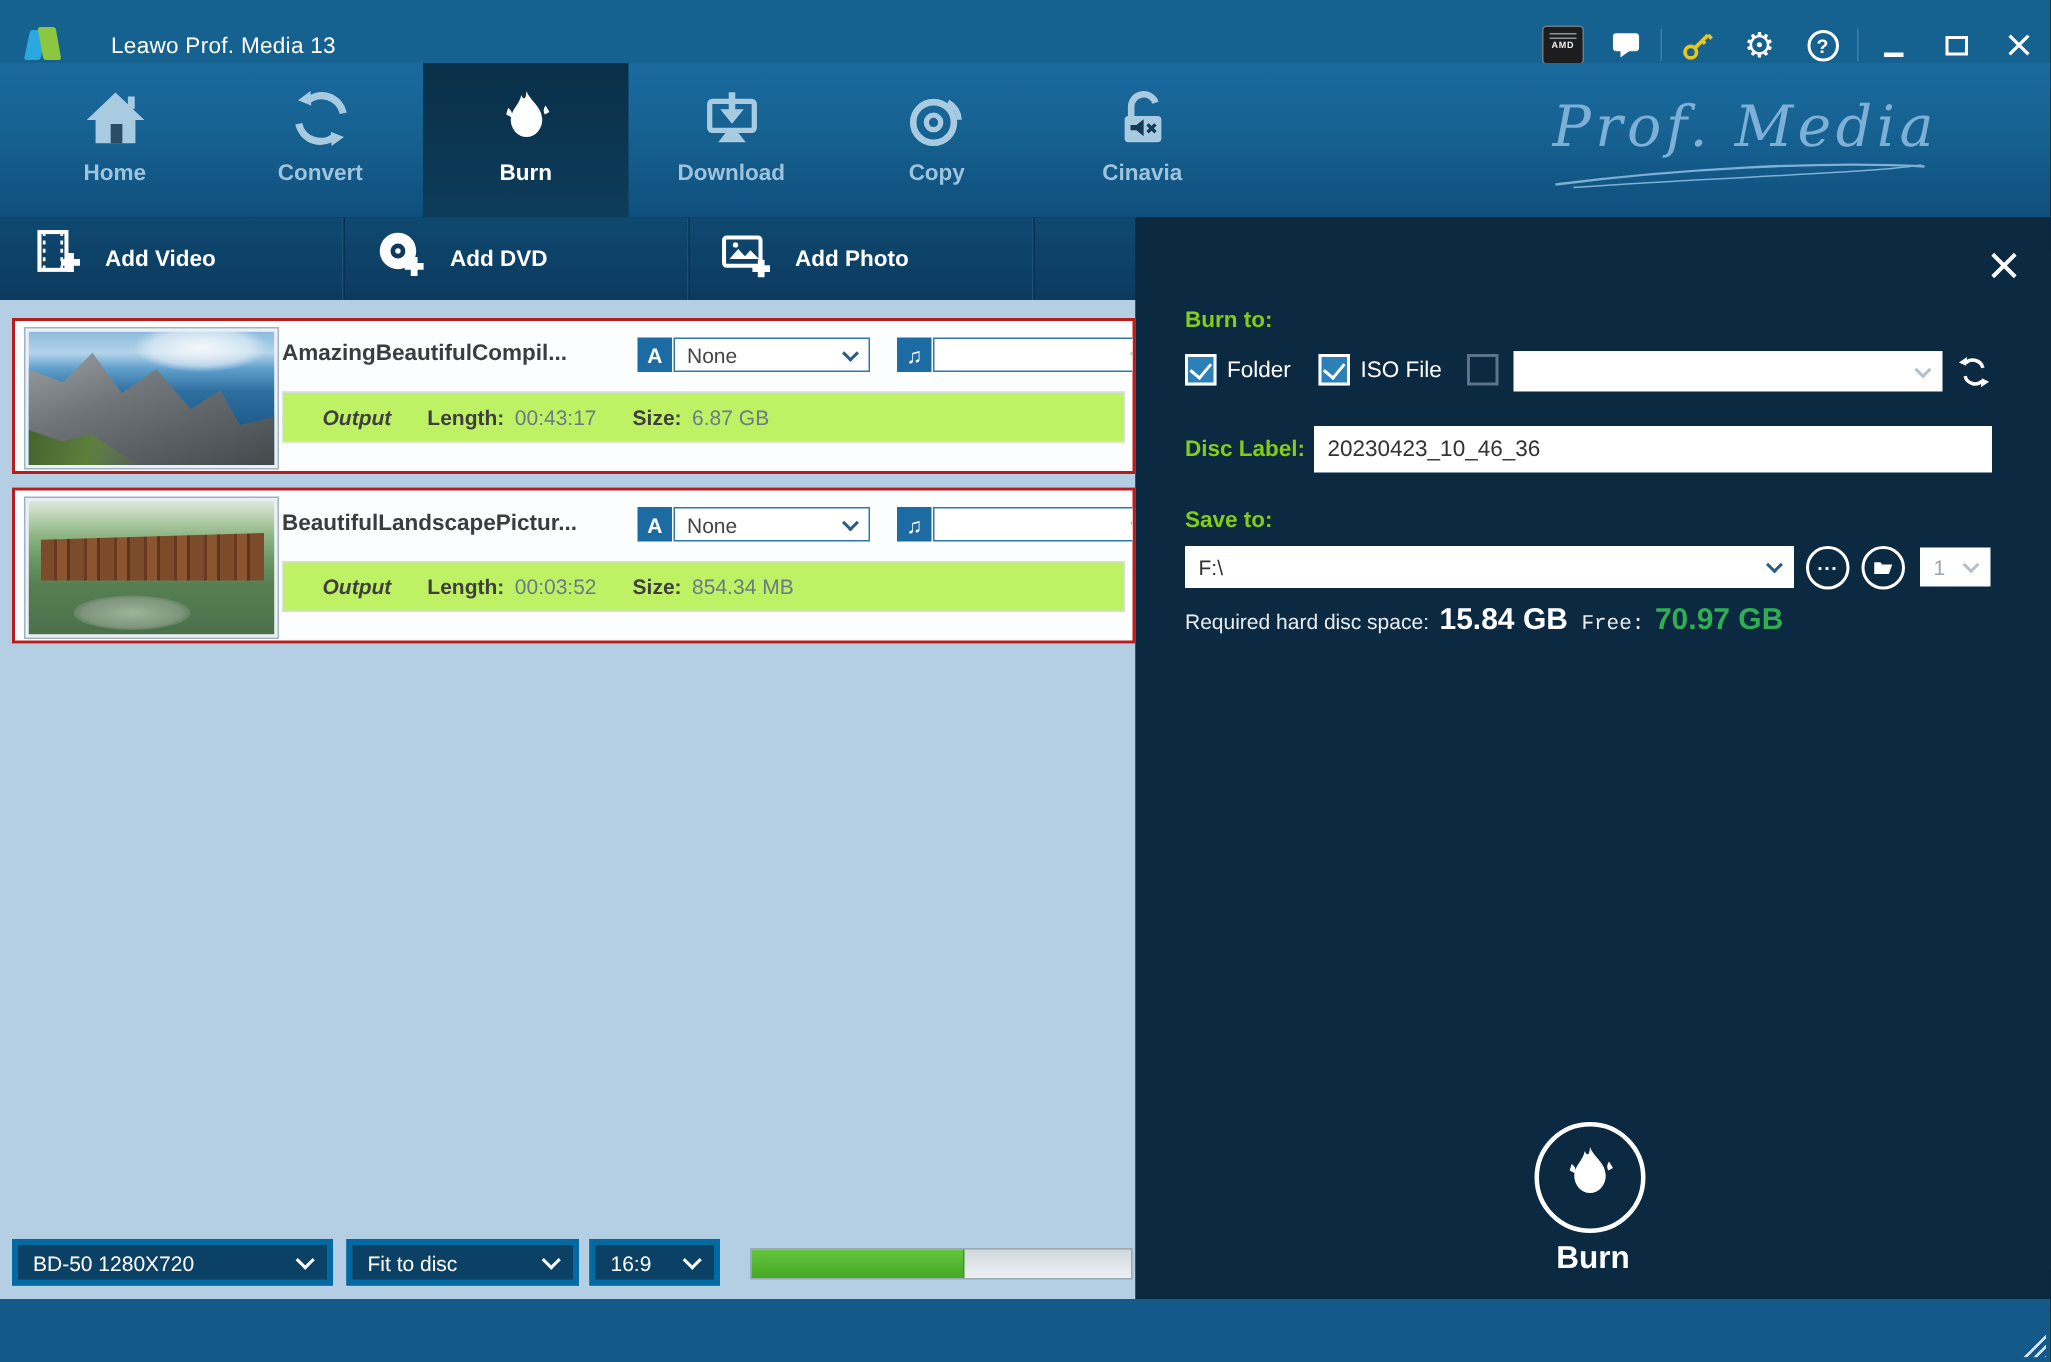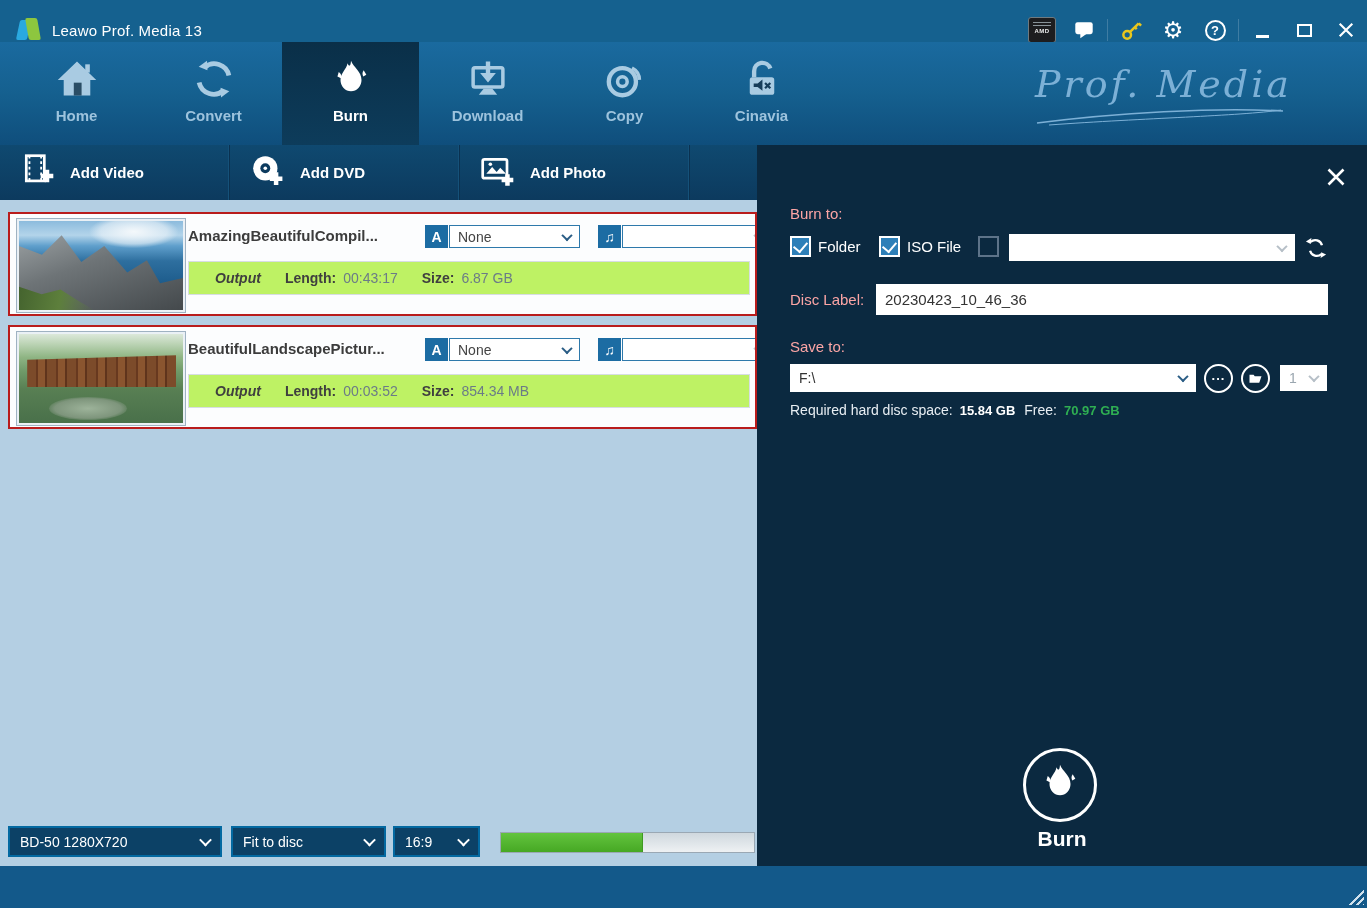--- a/index.html
+++ b/index.html
@@ -2,21 +2,21 @@
 <html style="--titlebar-bg: #15618f; --nav-bottom: #0f4e7c; --list-bg: #b4cfe3; --panel-bg: #0b2940; --footer-bg: #13598a; --accent-blue: #1c6ca3; --green: #2fae52; --progress-green: #4cb02c; --key-gold: #e9c71d;"><head>
 <meta charset="utf-8">
 <style>
   * { margin:0; padding:0; box-sizing:border-box; }
   html,body { width:1367px; height:908px; overflow:hidden; background:#0b2940;
     font-family:"Liberation Sans", sans-serif; }
   #app { position:relative; width:1367px; height:908px; }
 
   
   .titlebar { position:absolute; left:0; top:0; width:1367px; height:60px;
-    background:var(--titlebar-bg); display:flex; align-items:center; }
+    background:var(--titlebar-bg); display:flex; align-items:center;gap:22px; }
   .logo { position:relative; width:26px; height:24px; margin-left:16px; }
   .logo .l1 { position:absolute; left:2px; top:2px; width:11px; height:20px;
     background:#2aa9e0; transform:skewX(-12deg); border-radius:2px; }
   .logo .l2 { position:absolute; left:11px; top:0; width:12px; height:22px;
     background:#8dc63f; transform:skewX(10deg); border-radius:2px; }
   .app-title { color:#fff; font-size:15px; margin-left:10px; letter-spacing:.2px; }
   .tb-right { margin-left:auto; display:flex; align-items:center; gap:0; height:42px; }
   .tb-btn { width:42px; height:42px; display:flex; align-items:center; justify-content:center; cursor:default; }
   .tb-sep { width:1px; height:22px; background:rgba(255,255,255,.18); margin:0 2px; }
   .amd-badge { width:28px; height:26px; background:#1d1d1f; border:1px solid #6f7a80; border-radius:3px; padding:2px 3px; }
@@ -80,49 +80,49 @@
     transform:rotate(45deg) translate(-1px,-1px); }
   .chev.grey { border-color:#b6bfc7; }
   .chev.white { border-right-width:2.6px; border-bottom-width:2.6px; border-color:#fff; width:9px; height:9px; }
   .output-strip { position:absolute; left:178px; top:47px; width:562px; height:34px;
     background:#bef264; border:1px solid #d7dde3; display:flex; align-items:center; font-size:14px; }
   .out-label { font-style:italic; font-weight:bold; color:#3f3f3f; margin-left:26px; }
   .meta-label { font-weight:bold; color:#3f3f3f; margin-left:24px; }
   .meta-value { color:#6b7b87; margin-left:7px; }
 
   
-  .dk-select { position:absolute; height:31px; background:#0c4166; border:2px solid #0369a1;
+  .dk-select { position:absolute; height:31px; background:#0c4166; border:4px solid #0369a1;
     color:#fff; font-size:14px; display:flex; align-items:center; justify-content:space-between;
     padding:0 10px; font-weight:normal; }
   .progress { position:absolute; left:500px; top:632px; width:255px; height:21px;
     background:linear-gradient(180deg,#cfd8de 0%, #eef1f3 100%); border:1px solid #9aa8b4; }
   .progress .fill { height:100%; background:linear-gradient(180deg,#63c43e 0%, #46a824 100%);
     border-right:1px solid #3f9a22; }
 
   
   .panel { position:absolute; left:757px; top:145px; width:610px; height:721px;
     background:var(--panel-bg); z-index:10; color:#fff; }
   .panel .close-x { position:absolute; left:569px; top:22px; width:20px; height:20px; cursor:default; }
-  .p-label { position:absolute; left:33px; font-size:15px; font-weight:normal; color:#fca5a5; }
+  .p-label { position:absolute; left:33px; font-size:15px; font-weight:bold; color:#84cc16; }
   .cb { position:absolute; top:91px; width:21px; height:21px; border:2px solid #fff; background:transparent; }
   .cb.dim { border-color:#5d7389; }
   .cb.on { background:#2d7fb8; }
   .cb.on::after { content:""; position:absolute; left:4px; top:1px; width:7px; height:11px;
     border-right:2.6px solid #fff; border-bottom:2.6px solid #fff; transform:rotate(40deg); }
   .cb-label { position:absolute; top:93px; font-size:15px; color:#fff; }
   .wt-select { position:absolute; background:#fff; display:flex; align-items:center;
     justify-content:space-between; padding:0 9px; font-size:14px; color:#333; }
   .wt-input { position:absolute; background:#fff; border:none; font-size:15px; color:#333;
     padding:0 9px; font-family:"Liberation Sans", sans-serif; outline:none; }
   .circle-btn { position:absolute; width:29px; height:29px; border:2px solid #fff; border-radius:50%;
     display:flex; align-items:center; justify-content:center; color:#fff; }
   .req-line { position:absolute; left:33px; top:257px; font-size:14px; color:#e8eef3; display:flex;
     align-items:baseline; }
-  .req-line .big { font-size:13px; font-weight:bold; color:#fff; margin-left:7px; }
-  .req-line .free-lbl { margin-left:9px; }
+  .req-line .big { font-size:20px; font-weight:bold; color:#fff; margin-left:7px; }
+  .req-line .free-lbl { margin-left:9px;font-family:Liberation Mono, monospace; }
   .req-line .big.green { color:var(--green); }
   .burn-btn { position:absolute; left:266px; top:603px; width:74px; height:74px;
     border:3px solid #fff; border-radius:50%; display:flex; align-items:center; justify-content:center; cursor:default; }
   .burn-label { position:absolute; left:0; top:682px; width:610px; text-align:center;
     font-size:21px; font-weight:bold; color:#fff; }
 
   
   .footer { position:absolute; left:0; top:866px; width:1367px; height:42px; background:var(--footer-bg); z-index:11; }
   .grip { position:absolute; right:3px; bottom:3px; width:17px; height:17px;
     background:repeating-linear-gradient(135deg, transparent 0 3px, #cfe0ec 3px 5px);

